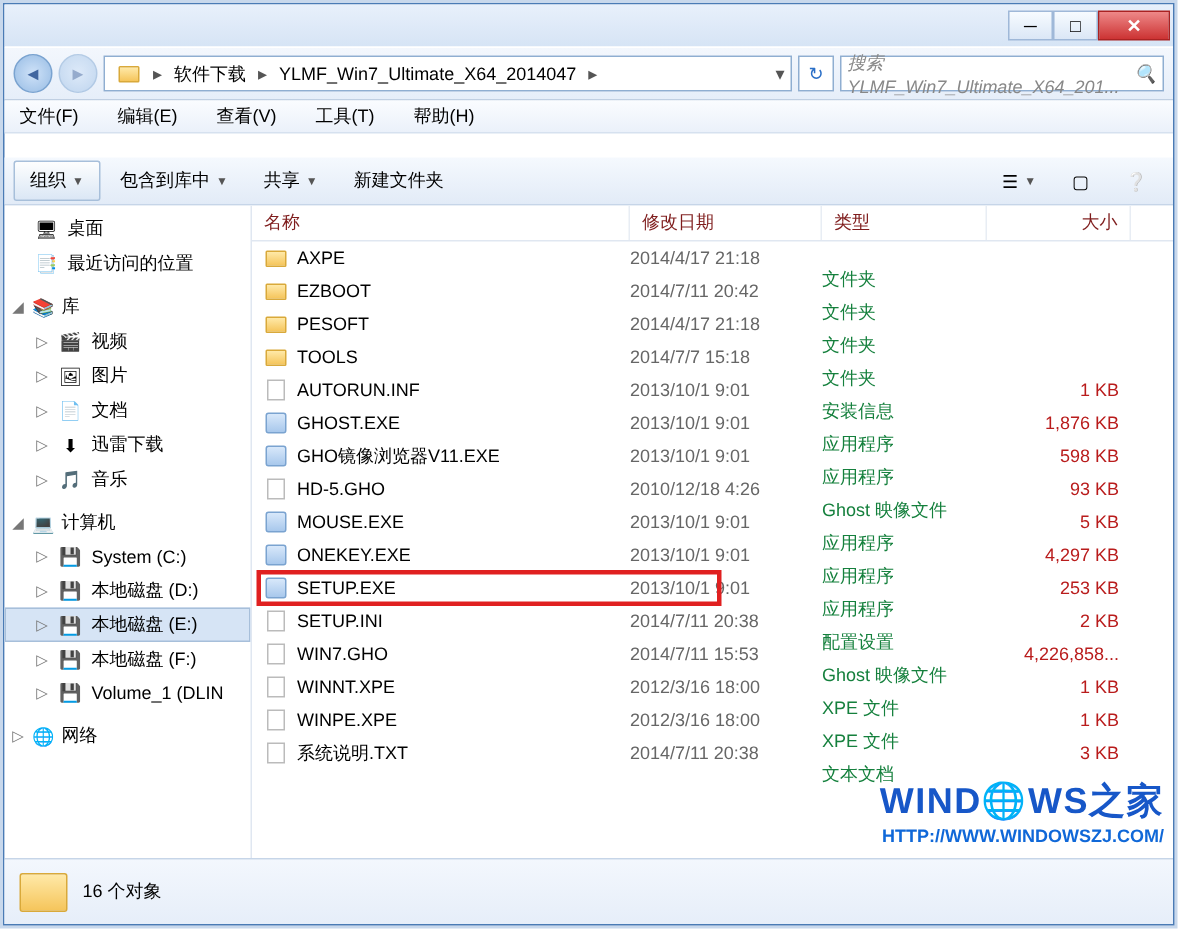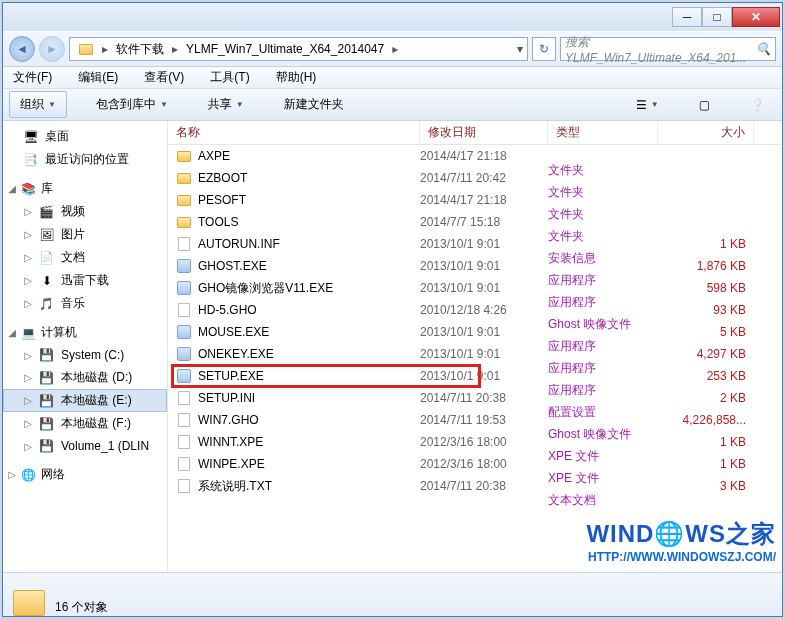--- a/index.html
+++ b/index.html
@@ -11,46 +11,46 @@
     .winbtn.close { width: 48px; background: linear-gradient(#e88,#c33); border-color:#a22; color:#fff; font-weight:bold; }
     .navbar { height: 36px; background: linear-gradient(#f3f7fd,#e6eef9); border-top:1px solid #fff; border-bottom:1px solid #c0cfe2; display:flex; align-items:center; padding:0 6px; gap:4px; }
     .navbtn { width:26px; height:26px; border-radius:50%; background: radial-gradient(#cfe2f8,#97bce4); border:1px solid #7aa3d0; display:flex; align-items:center; justify-content:center; color:#4166a0; font-size:14px; }
     .pathbox { flex:1; height:24px; background:#fff; border:1px solid #8faed1; display:flex; align-items:center; padding:0 2px; }
     .pathseg { display:flex; align-items:center; padding:0 6px; height:22px;text-align:center; }
     .chev { color:#555; padding:0 2px; }
     .refreshbtn { width:24px; height:24px; border:1px solid #8faed1; background:#fff; display:flex; align-items:center; justify-content:center; }
     .searchbox { width:216px; height:24px; border:1px solid #8faed1; background:#fff; display:flex; align-items:center; padding:0 4px; gap:4px; color:#888; font-style:italic; }
     .menubar { height:22px; background:linear-gradient(#fafcff,#ebf1fa); border-bottom:1px solid #d6e1ef; display:flex; align-items:center; padding:0 4px; gap:14px; }
     .menuitem { padding:2px 6px; }
-    .toolbar { height:32px; background:linear-gradient(#f5f9fe,#e2ebf7); border-bottom:1px solid #c6d5e8; display:flex; align-items:center; padding:0 6px; gap:18px; }
+    .toolbar { height:32px; background:linear-gradient(#f5f9fe,#e2ebf7); border-bottom:1px solid #c6d5e8; display:flex; align-items:center; padding:0 6px; gap:2px;margin-top:16px; }
     .tbtn { padding:4px 10px; border:1px solid transparent; border-radius:2px; display:flex; align-items:center; gap:4px; }
     .tbtn.organize { background:linear-gradient(#fdfefe,#dbe7f5); border:1px solid #a7bfda; }
     .dd { font-size:8px; color:#555; }
     .tspacer { flex:1; }
     .content { flex:1; display:flex; overflow:hidden; }
     .sidebar { width:165px; background:#fff; border-right:1px solid #e0e7f1; overflow-y:auto; padding:4px 0; }
     .sb-group { margin-bottom:6px; }
     .sb-header { display:flex; align-items:center; padding:3px 4px; gap:4px; }
     .sb-item { display:flex; align-items:center; padding:3px 4px 3px 20px; gap:6px; white-space:nowrap; overflow:hidden; }
     .sb-item.sel { background:#d6e4f5; border:1px solid #a7bfda; padding:2px 3px 2px 19px; }
     .sb-arrow { width:10px; color:#777; font-size:10px; text-align:center; }
     .sb-icon { width:16px; height:16px; display:inline-flex; align-items:center; justify-content:center; font-size:12px; }
     .main { flex:1; display:flex; flex-direction:column; overflow:hidden; background:#fff; position:relative; }
     .colheaders { height:24px; display:flex; border-bottom:1px solid #e0e7f1; }
     .ch { padding:4px 8px; border-right:1px solid #e8edf4; color:#7f1d1d; display:flex; align-items:center; }
     .ch.name{width:252px;} .ch.date{width:128px;} .ch.type{width:110px;} .ch.size{width:96px; justify-content:flex-end;}
     .filelist { flex:1; overflow:auto; }
     .row { display:flex; align-items:center; height:22px; padding-left:8px; }
-    .row .cname{width:244px; display:flex; align-items:center; gap:6px;} .row .cdate{width:128px; color:#666;} .row .ctype{width:110px; color:#a21caf;margin-top:28px;} .row .csize{width:88px; text-align:right; color:#b91c1c;}
+    .row .cname{width:244px; display:flex; align-items:center; gap:6px;} .row .cdate{width:128px; color:#666;} .row .ctype{width:110px; color:#15803d;margin-top:28px;} .row .csize{width:88px; text-align:right; color:#b91c1c;}
     .ficon { width:16px; height:16px; display:inline-flex; align-items:center; justify-content:center; }
     .folder-i { background:linear-gradient(#ffe9a8,#f5c55b); border:1px solid #d9a93a; border-radius:1px; width:14px; height:11px; }
     .file-i { background:#fff; border:1px solid #bbb; width:12px; height:14px; position:relative; }
     .exe-i { background:linear-gradient(#d8e8fa,#a8c8ec); border:1px solid #7aa3d0; width:14px; height:14px; border-radius:2px; }
     .highlight { border:3px solid #e02020; position:absolute; pointer-events:none; }
-    .statusbar { height:44px; background:linear-gradient(#f3f7fd,#e6eef9); border-top:1px solid #c6d5e8; display:flex; align-items:flex-end; padding:0 10px; gap:10px; }
+    .statusbar { height:44px; background:linear-gradient(#f3f7fd,#e6eef9); border-top:1px solid #c6d5e8; display:flex; align-items:center; padding:0 10px; gap:10px; }
     .sbicon { width:32px; height:26px; background:linear-gradient(#ffe9a8,#f5c55b); border:1px solid #d9a93a; border-radius:2px; }
     .watermark { position:absolute; right:6px; bottom:8px; font-family:Impact, Arial Black, sans-serif; font-weight:900; color:#1757c8; text-shadow:1px 1px 0 #fff; text-align:right; pointer-events:none; }
     .watermark .big{font-size:24px; letter-spacing:1px;} .watermark .small{font-size:12px; color:#1068d8;}
   </style>
 </head>
 <body>
 
 <div class="window">
 
   <div class="titlebar">
@@ -358,21 +358,21 @@
             <div class="ctype">配置设置</div>
             <div class="csize">2 KB</div>
           </div>
           <div class="row">
             <div class="cname">
               <span class="ficon">
                 <span class="file-i"></span>
               </span>
               <span>WIN7.GHO</span>
             </div>
-            <div class="cdate">2014/7/11 19:53</div>
+            <div class="cdate">2014/7/11 15:53</div>
             <div class="ctype">Ghost 映像文件</div>
             <div class="csize">4,226,858...</div>
           </div>
           <div class="row">
             <div class="cname">
               <span class="ficon">
                 <span class="file-i"></span>
               </span>
               <span>WINNT.XPE</span>
             </div>

